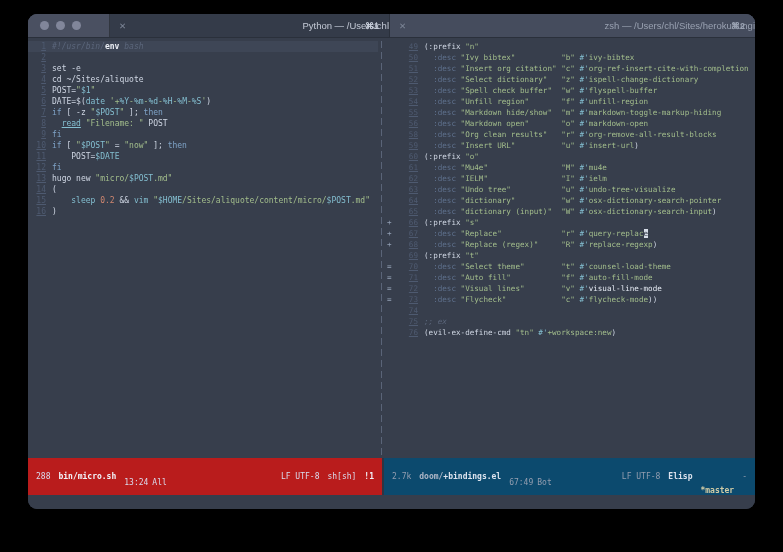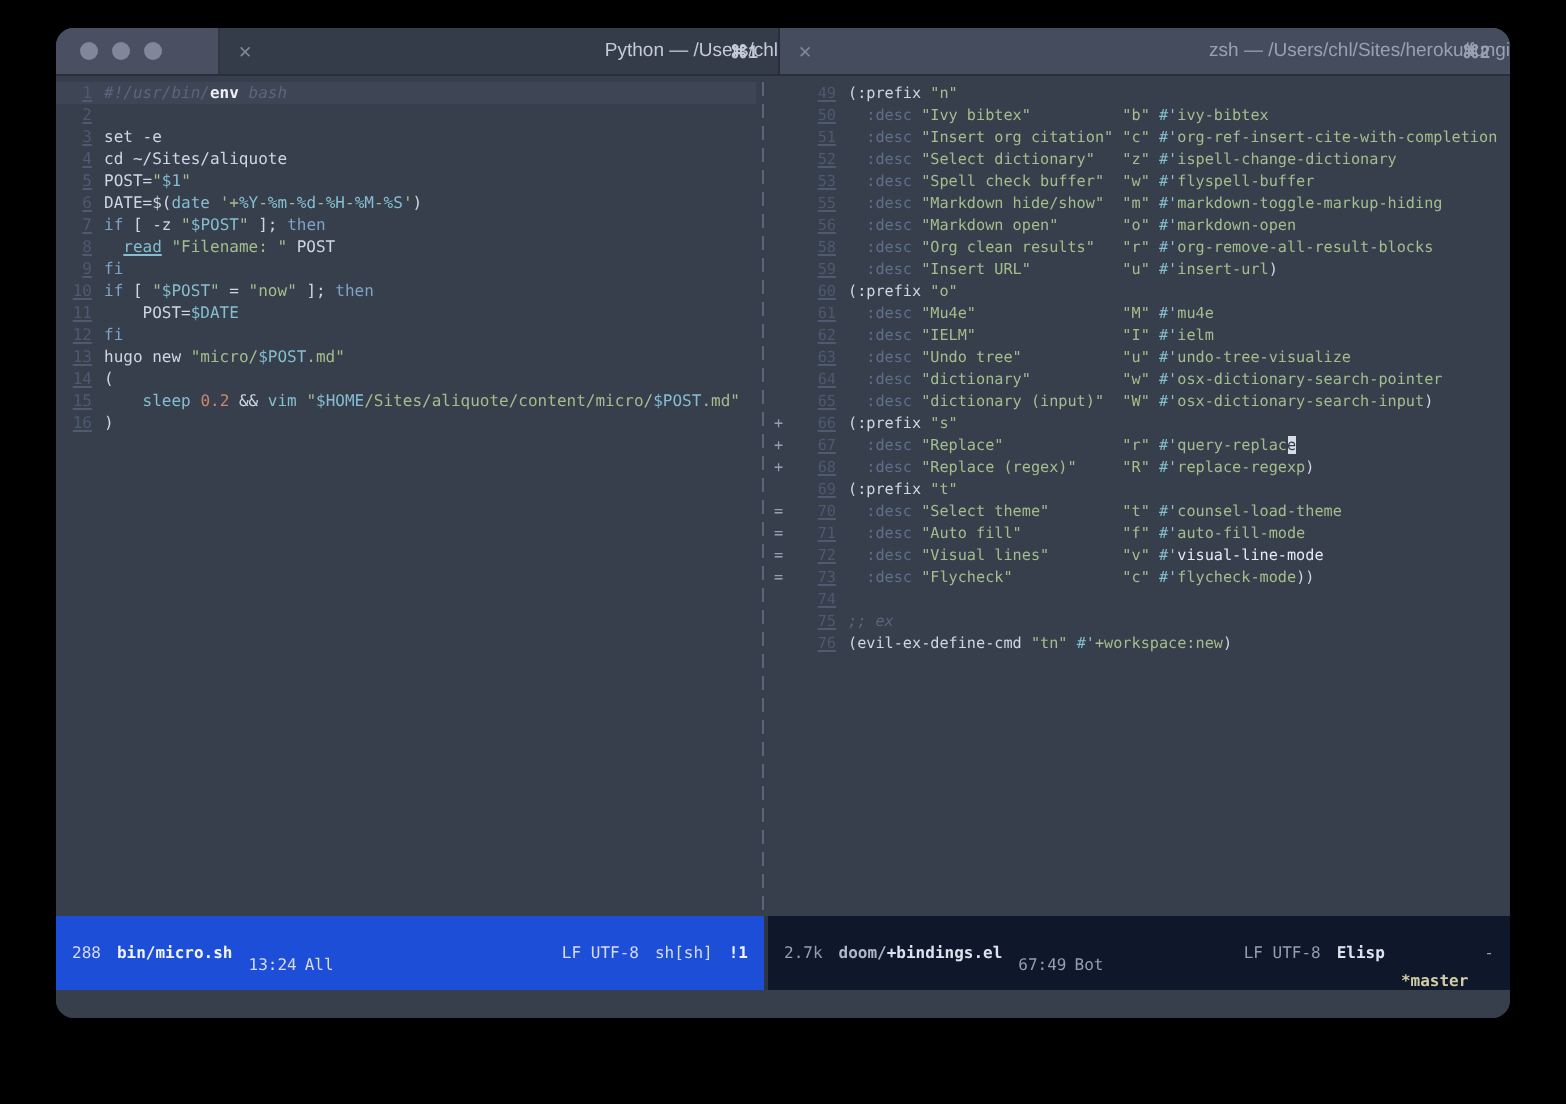--- a/index.html
+++ b/index.html
@@ -49,22 +49,22 @@
   .fn{color:#eceff6;font-weight:bold;}
   .dim{color:#5e708c;}
   .rd{color:#84bfd1;text-decoration:underline;}
   .wh{color:#e5eaf3;}
   .cur{background:#d8dee9;color:#333a48;}
 
   
   .mlwrap{flex:0 0 17px;display:flex;font-size:8px;}
   .ml{display:flex;justify-content:space-between;align-items:center;
       padding:0 8px;box-sizing:border-box;white-space:nowrap;overflow:hidden;}
-  .ml-left{flex:0 0 356px;background:#1d4ed8;color:#d9dcee;border-right:2px solid #2e3543;}
-  .ml-right{flex:1;background:#0f172a;color:#949eb0;}
+  .ml-left{flex:0 0 356px;background:#b91c1c;color:#d9dcee;border-right:2px solid #2e3543;}
+  .ml-right{flex:1;background:#0c4a6e;color:#949eb0;}
   .mlgroup{display:flex;gap:8px;align-items:center;}
   .mlgroup.tight{gap:4px;margin-top:12px;}
   .b{font-weight:bold;color:#f2f4fb;}
   .ml-right .b{color:#dde3ee;}
   .dirpart{color:#aeb6c6;font-weight:bold;}
   .branch{color:#d3cda6;font-weight:bold;margin-top:28px;}
   .echo{flex:0 0 14px;background:#373e4c;}
 </style>
 </head>
 <body>
@@ -108,20 +108,21 @@
         <div class="line"><span class="ln">15</span><span class="code"><span class="t">    </span><span class="var">sleep</span><span class="t"> </span><span class="num">0.2</span><span class="t"> &amp;&amp; </span><span class="var">vim</span><span class="t"> </span><span class="st">"</span><span class="var">$HOME</span><span class="st">/Sites/aliquote/content/micro/</span><span class="var">$POST</span><span class="st">.md"</span></span></div>
         <div class="line"><span class="ln">16</span><span class="code"><span class="t">)</span></span></div>
       </div>
     <div class="divider"></div>
     <div class="pane pane-right">
         <div class="line"><span class="gut"></span><span class="ln">49</span><span class="code"><span class="t">(:prefix </span><span class="st">"n"</span></span></div>
         <div class="line"><span class="gut"></span><span class="ln">50</span><span class="code"><span class="dim">  :desc </span><span class="st">"Ivy bibtex"</span><span class="t">          </span><span class="st">"b"</span><span class="t"> </span><span class="var">#'</span><span class="st">ivy-bibtex</span></span></div>
         <div class="line"><span class="gut"></span><span class="ln">51</span><span class="code"><span class="dim">  :desc </span><span class="st">"Insert org citation"</span><span class="t"> </span><span class="st">"c"</span><span class="t"> </span><span class="var">#'</span><span class="st">org-ref-insert-cite-with-completion</span></span></div>
         <div class="line"><span class="gut"></span><span class="ln">52</span><span class="code"><span class="dim">  :desc </span><span class="st">"Select dictionary"</span><span class="t">   </span><span class="st">"z"</span><span class="t"> </span><span class="var">#'</span><span class="st">ispell-change-dictionary</span></span></div>
         <div class="line"><span class="gut"></span><span class="ln">53</span><span class="code"><span class="dim">  :desc </span><span class="st">"Spell check buffer"</span><span class="t">  </span><span class="st">"w"</span><span class="t"> </span><span class="var">#'</span><span class="st">flyspell-buffer</span></span></div>
+        <div class="line"><span class="gut"></span><span class="ln">54</span><span class="code"><span class="dim">  :desc </span><span class="st">"Unfill region"</span><span class="t">       </span><span class="st">"f"</span><span class="t"> </span><span class="var">#'</span><span class="st">unfill-region</span></span></div>
         <div class="line"><span class="gut"></span><span class="ln">55</span><span class="code"><span class="dim">  :desc </span><span class="st">"Markdown hide/show"</span><span class="t">  </span><span class="st">"m"</span><span class="t"> </span><span class="var">#'</span><span class="st">markdown-toggle-markup-hiding</span></span></div>
         <div class="line"><span class="gut"></span><span class="ln">56</span><span class="code"><span class="dim">  :desc </span><span class="st">"Markdown open"</span><span class="t">       </span><span class="st">"o"</span><span class="t"> </span><span class="var">#'</span><span class="st">markdown-open</span></span></div>
         <div class="line"><span class="gut"></span><span class="ln">58</span><span class="code"><span class="dim">  :desc </span><span class="st">"Org clean results"</span><span class="t">   </span><span class="st">"r"</span><span class="t"> </span><span class="var">#'</span><span class="st">org-remove-all-result-blocks</span></span></div>
         <div class="line"><span class="gut"></span><span class="ln">59</span><span class="code"><span class="dim">  :desc </span><span class="st">"Insert URL"</span><span class="t">          </span><span class="st">"u"</span><span class="t"> </span><span class="var">#'</span><span class="st">insert-url</span><span class="t">)</span></span></div>
         <div class="line"><span class="gut"></span><span class="ln">60</span><span class="code"><span class="t">(:prefix </span><span class="st">"o"</span></span></div>
         <div class="line"><span class="gut"></span><span class="ln">61</span><span class="code"><span class="dim">  :desc </span><span class="st">"Mu4e"</span><span class="t">                </span><span class="st">"M"</span><span class="t"> </span><span class="var">#'</span><span class="st">mu4e</span></span></div>
         <div class="line"><span class="gut"></span><span class="ln">62</span><span class="code"><span class="dim">  :desc </span><span class="st">"IELM"</span><span class="t">                </span><span class="st">"I"</span><span class="t"> </span><span class="var">#'</span><span class="st">ielm</span></span></div>
         <div class="line"><span class="gut"></span><span class="ln">63</span><span class="code"><span class="dim">  :desc </span><span class="st">"Undo tree"</span><span class="t">           </span><span class="st">"u"</span><span class="t"> </span><span class="var">#'</span><span class="st">undo-tree-visualize</span></span></div>
         <div class="line"><span class="gut"></span><span class="ln">64</span><span class="code"><span class="dim">  :desc </span><span class="st">"dictionary"</span><span class="t">          </span><span class="st">"w"</span><span class="t"> </span><span class="var">#'</span><span class="st">osx-dictionary-search-pointer</span></span></div>
         <div class="line"><span class="gut"></span><span class="ln">65</span><span class="code"><span class="dim">  :desc </span><span class="st">"dictionary (input)"</span><span class="t">  </span><span class="st">"W"</span><span class="t"> </span><span class="var">#'</span><span class="st">osx-dictionary-search-input</span><span class="t">)</span></span></div>

